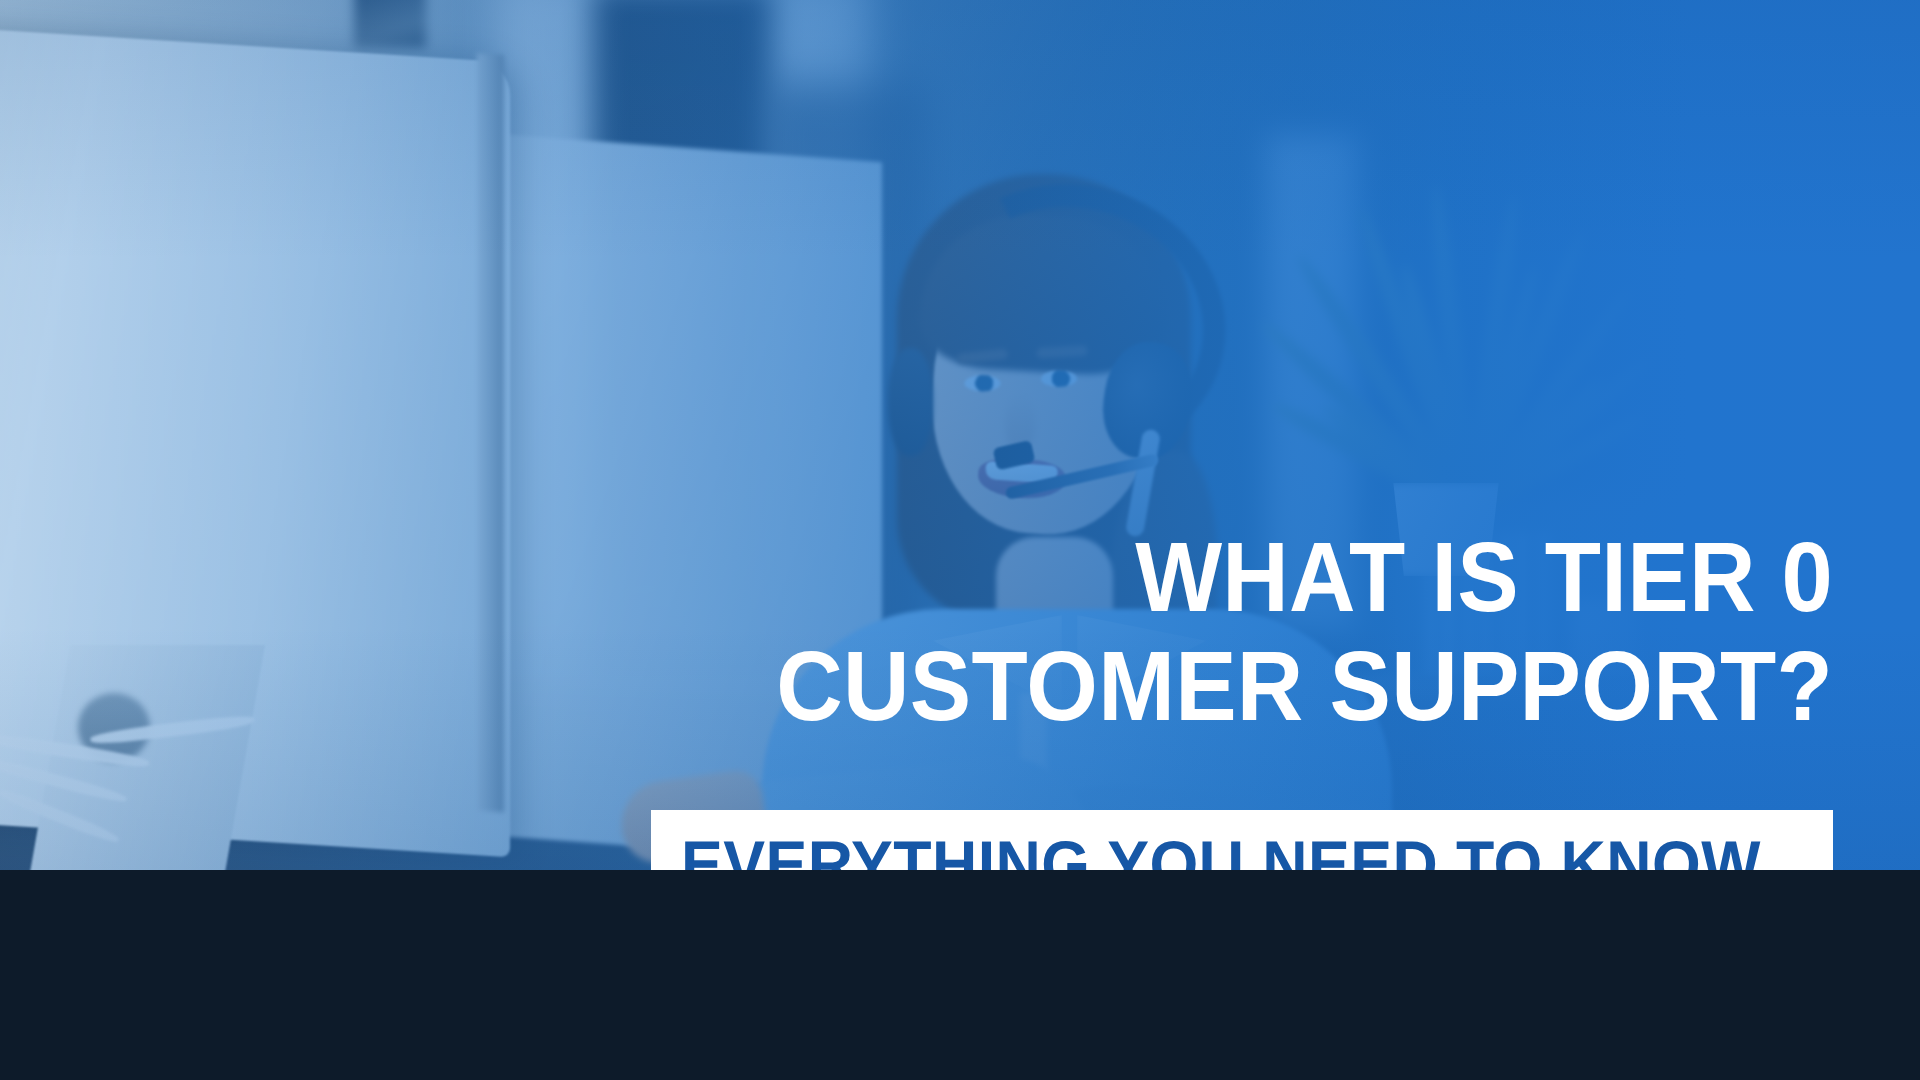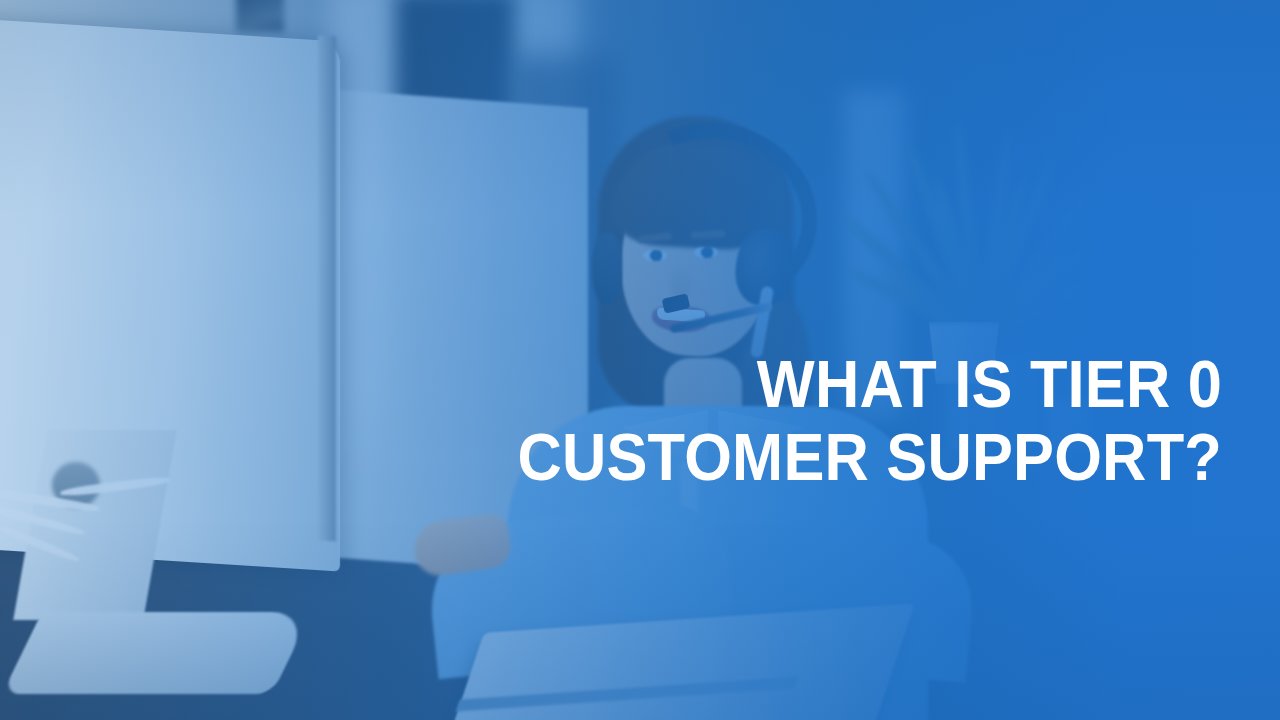--- a/index.html
+++ b/index.html
@@ -9,21 +9,21 @@
     background: #0d1b2a;
   }
   body {
     font-family: "Liberation Sans", sans-serif;
   }
 
   
   #thumbnail-stage {
     position: relative;
     width: 1280px;
-    height: 720px;
+    height: 580px;
     overflow: hidden;
     background: #243a52;
     user-select: none;
   }
 
   
   .photo-layer {
     position: absolute;
     inset: 0;
     overflow: hidden;
@@ -580,14 +580,17 @@
   </div>
 
   <div class="brand-overlay"></div>
   <div class="brand-overlay-vignette"></div>
 
   <div class="headline-block">
     <h1 class="headline">What Is Tier 0</h1>
     <h1 class="headline">Customer Support?</h1>
   </div>
 
+  <div class="subtitle-bar">
+    <p class="subtitle-text">Everything You Need To Know</p>
+  </div>
 
 </div>
 
 </body></html>

